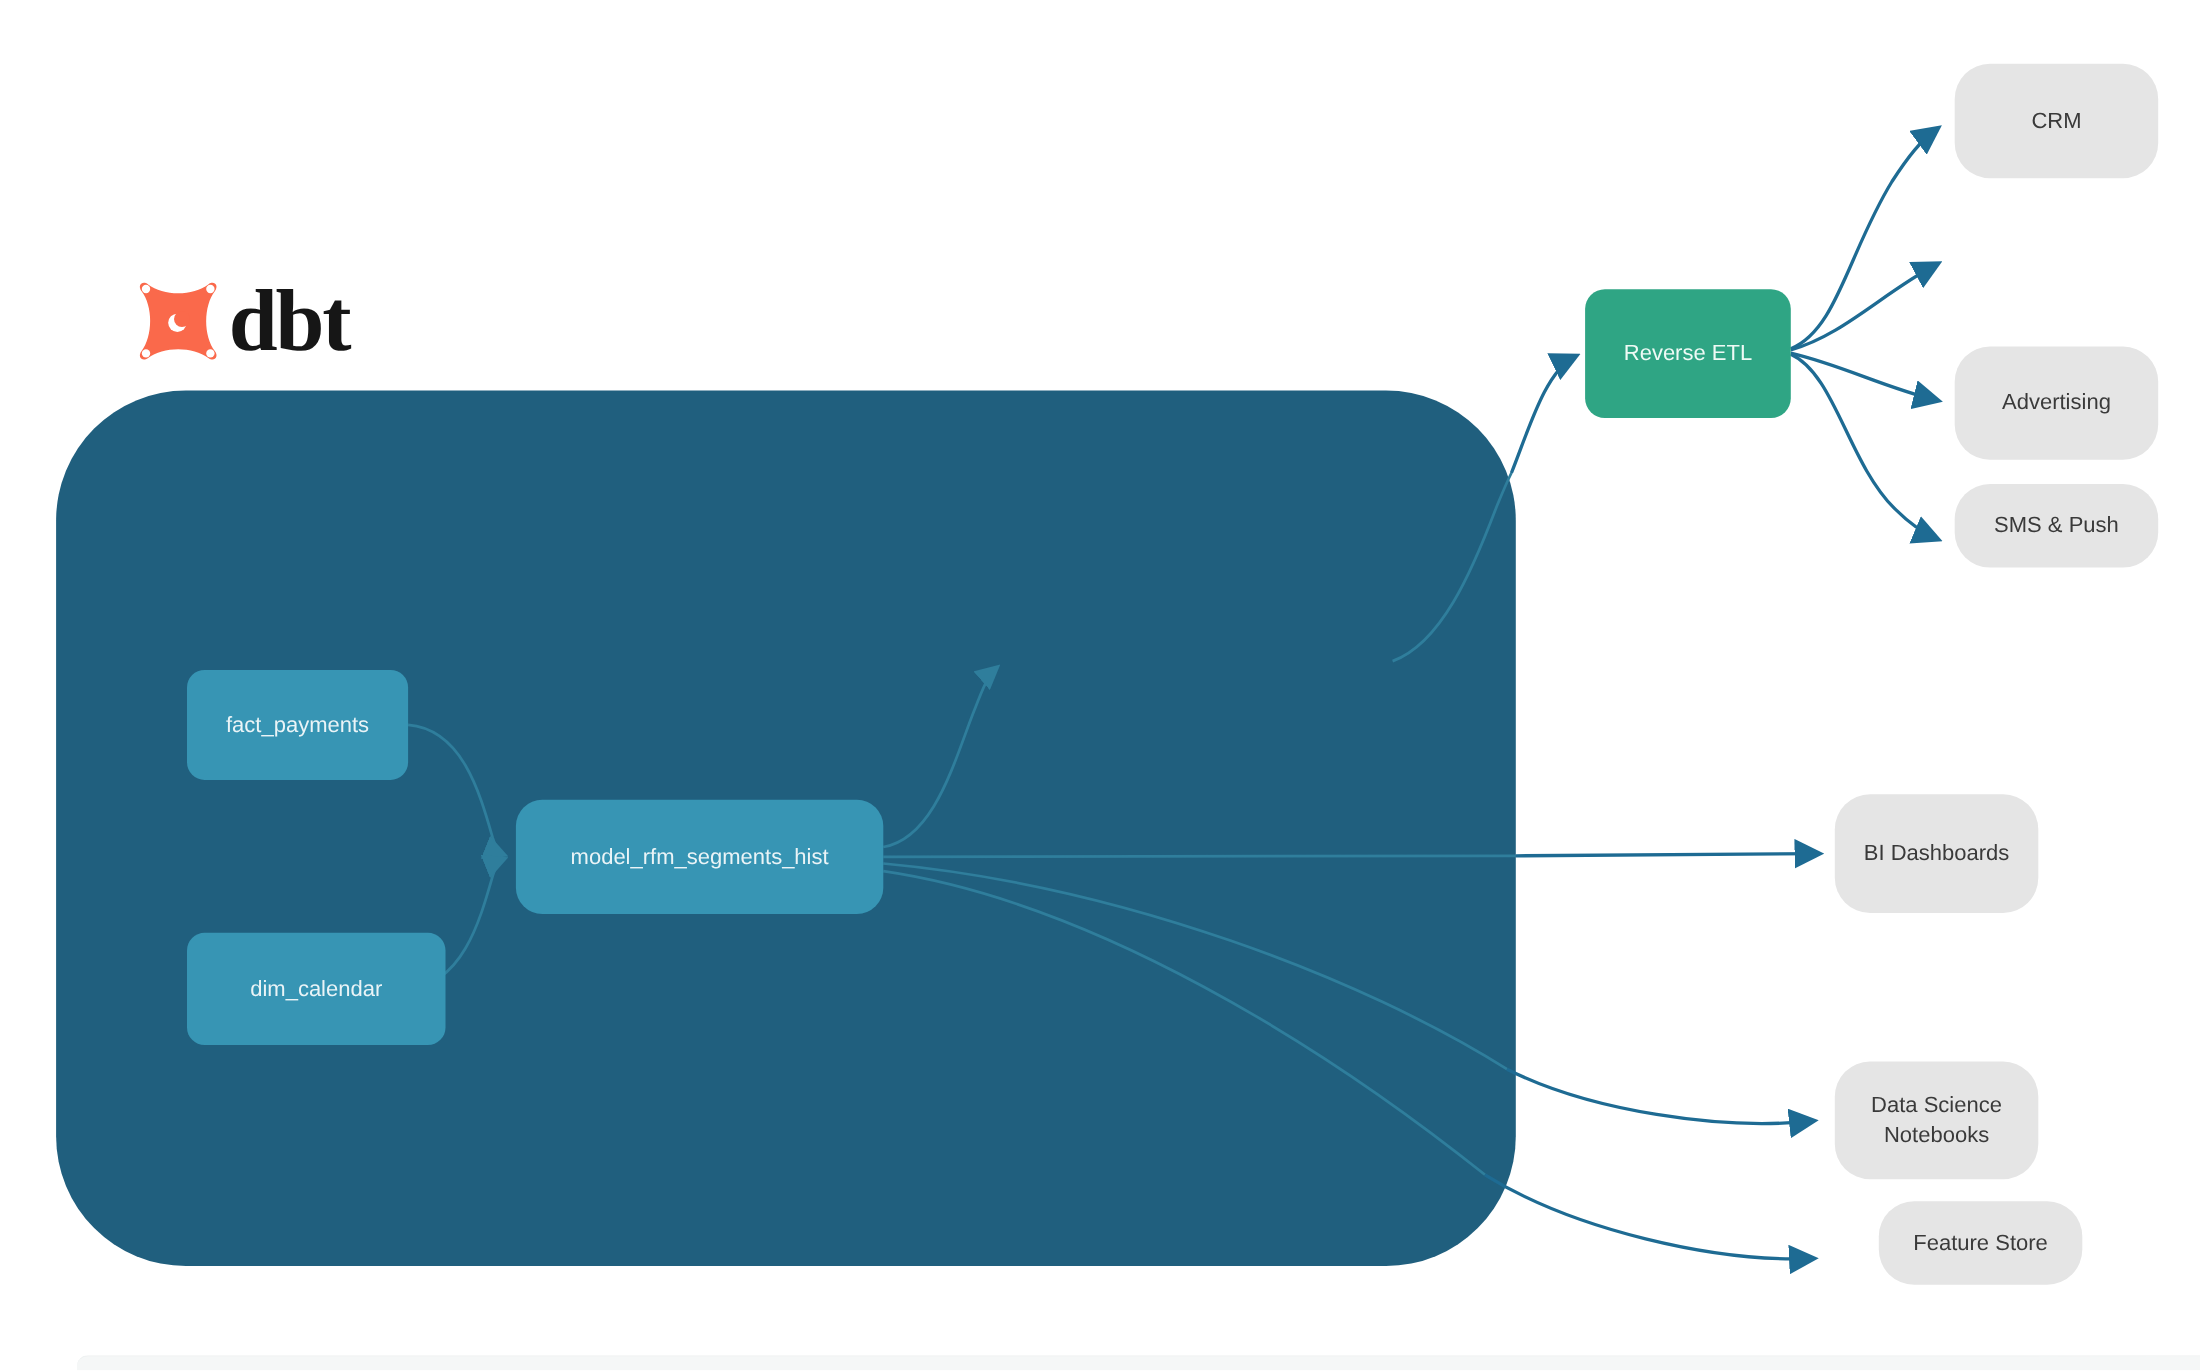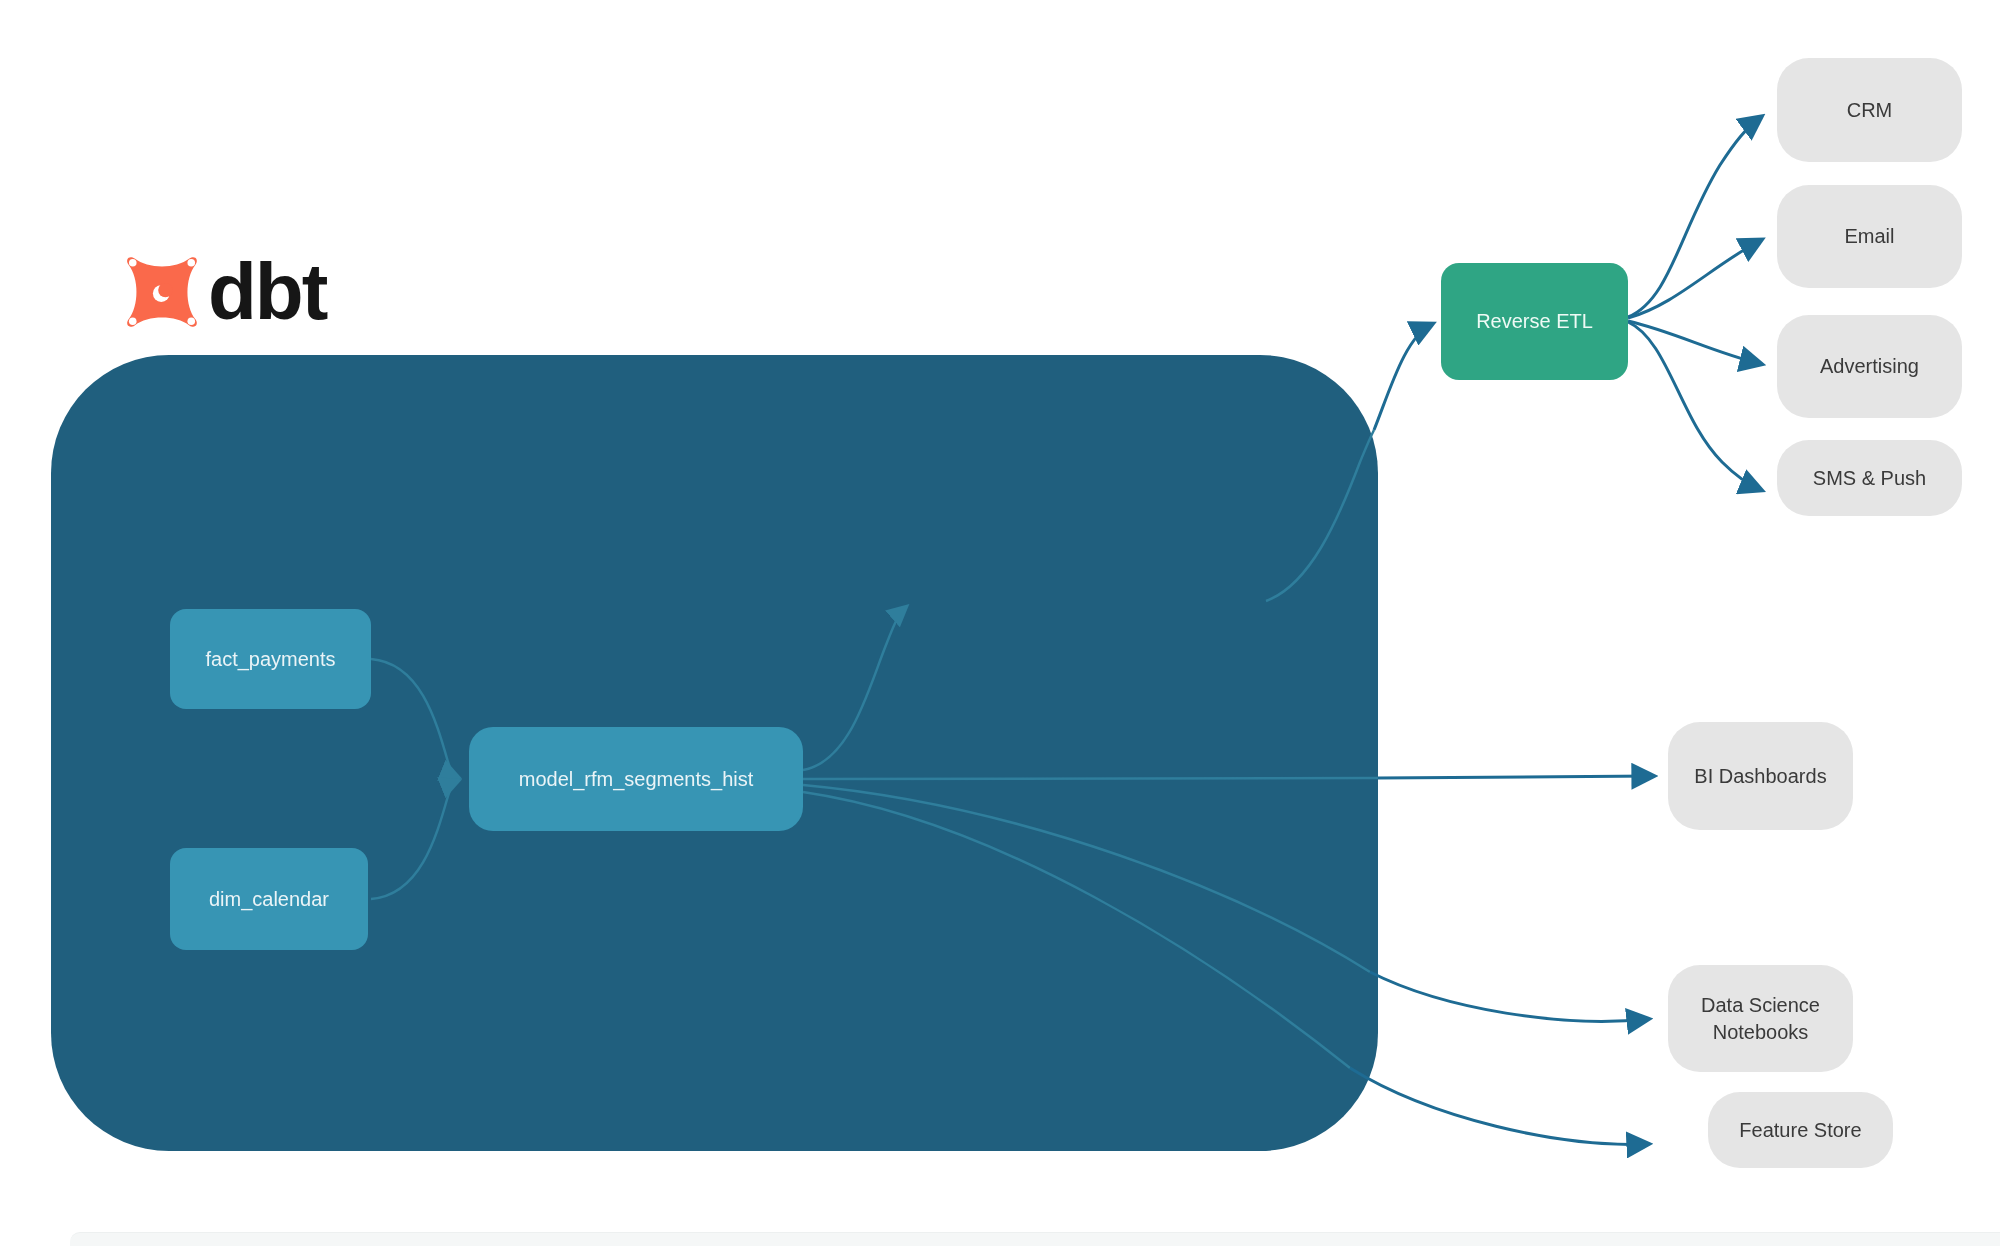--- a/index.html
+++ b/index.html
@@ -1,42 +1,42 @@
 <!DOCTYPE html>
 <html><head>
 <meta charset="utf-8">
 <style>
   html,body{margin:0;padding:0;background:#ffffff;}
   .canvas{
     position:relative;width:2000px;height:1246px;overflow:hidden;
     font-family:"Liberation Sans", sans-serif;background:#ffffff;
   }
   
-  .logo{position:absolute;left:124px;top:252px;display:flex;align-items:center;z-index:3;}
+  .logo{position:absolute;left:124px;top:252px;display:flex;align-items:center;z-index:3;font-family:Liberation Serif, serif;}
   .logo svg{width:76px;height:76px;display:block;}
   .logo .word{font-size:80px;font-weight:700;color:#161616;letter-spacing:-2px;margin-left:8px;line-height:1;}
   
   .wh{
     position:absolute;left:51px;top:355px;width:1327px;height:796px;
     background:#205f7e;border-radius:118px;z-index:1;
   }
   
   .edges{position:absolute;left:0;top:0;z-index:2;}
   
   .node{
     position:absolute;display:flex;align-items:center;justify-content:center;
     text-align:center;font-size:20px;line-height:1.35;z-index:3;box-sizing:border-box;padding:6px 14px;
   }
   .node.model{background:#3795b4;color:#eaf4f7;border-radius:16px;}
   .node.big{border-radius:24px;}
   .node.green{background:#2fa584;color:#eefaf5;border-radius:18px;}
   .node.dest{background:#e5e5e5;color:#3a3a3a;border-radius:32px;}
   
   #n-fact   {left:170px;top:609px;width:201px;height:100px;}
-  #n-dim    {left:170px;top:848px;width:198px;height:102px;text-align:right;}
+  #n-dim    {left:170px;top:848px;width:235px;height:102px;text-align:right;}
   #n-hist   {left:469px;top:727px;width:334px;height:104px;}
   #n-current{left:910px;top:550px;width:356px;height:105px;}
   #n-retl   {left:1441px;top:263px;width:187px;height:117px;}
   #n-crm    {left:1777px;top:58px; width:185px;height:104px;}
   #n-email  {left:1777px;top:185px;width:185px;height:103px;}
   #n-adv    {left:1777px;top:315px;width:185px;height:103px;}
   #n-sms    {left:1777px;top:440px;width:185px;height:76px;}
   #n-bi     {left:1668px;top:722px;width:185px;height:108px;}
   #n-ds     {left:1668px;top:965px;width:185px;height:107px;}
   #n-fs     {left:1696px;top:1092px;width:185px;height:76px;margin-left:12px;}
@@ -108,23 +108,20 @@
     <span>model_rfm_segments_hist</span>
   </div>
 
   <div class="node green" id="n-retl">
     <span>Reverse ETL</span>
   </div>
 
   <div class="node dest" id="n-crm">
     <span>CRM</span>
   </div>
-  <div class="node dest" id="n-email">
-    <span>Email</span>
-  </div>
   <div class="node dest" id="n-adv">
     <span>Advertising</span>
   </div>
   <div class="node dest" id="n-sms">
     <span>SMS &amp; Push</span>
   </div>
   <div class="node dest" id="n-bi">
     <span>BI Dashboards</span>
   </div>
   <div class="node dest" id="n-ds">

